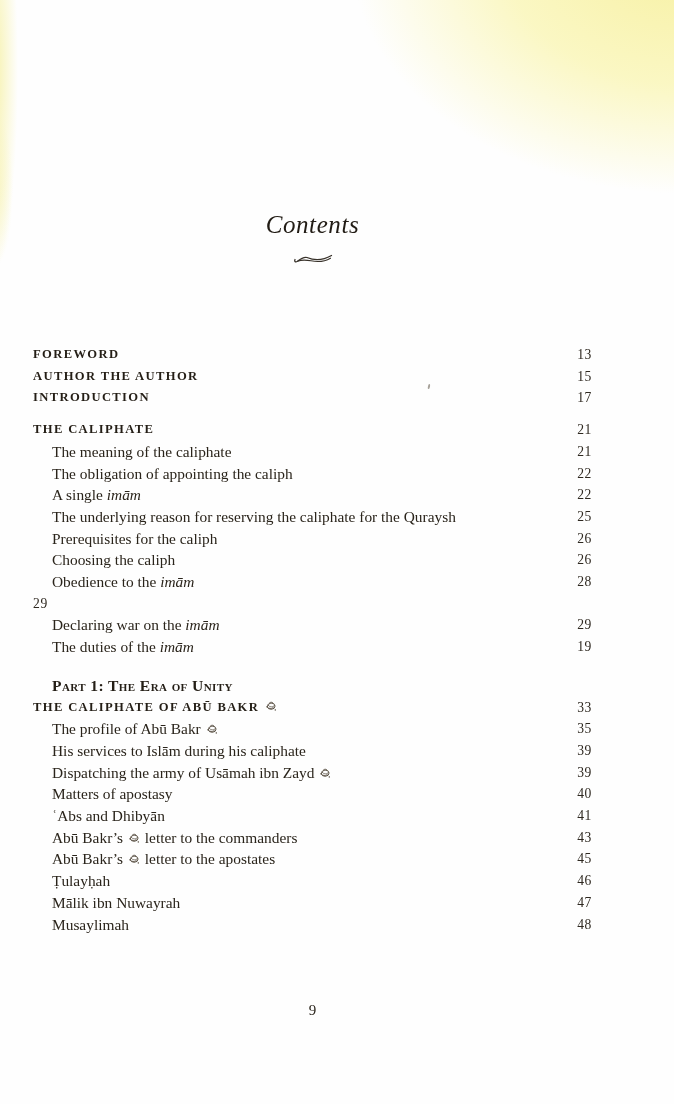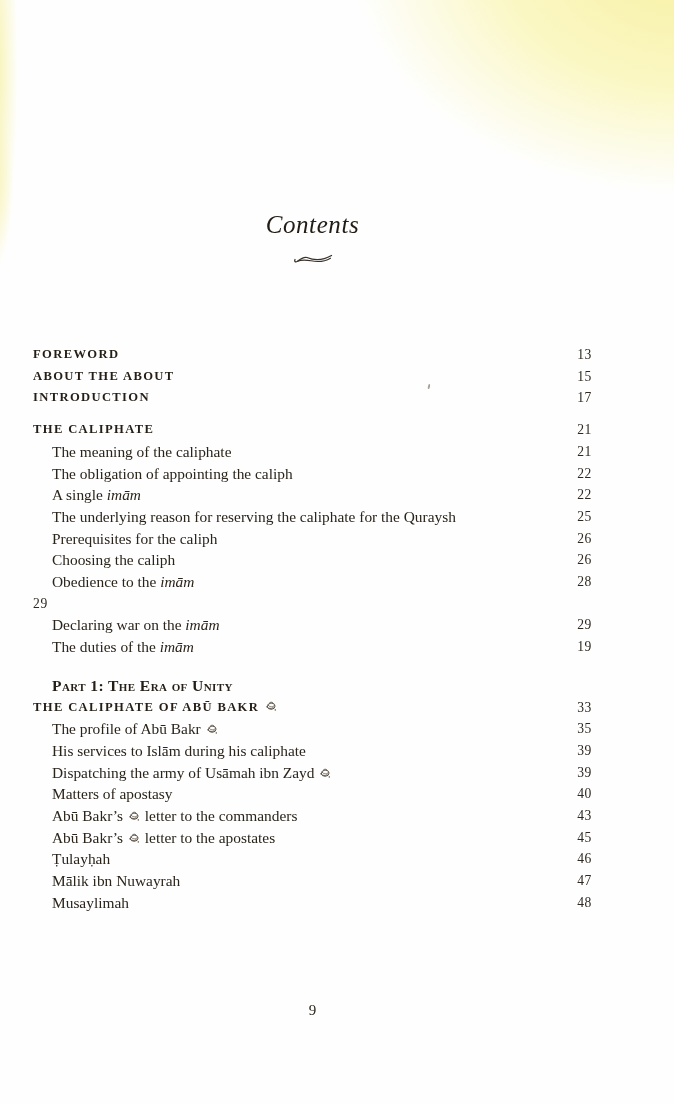--- a/index.html
+++ b/index.html
@@ -74,21 +74,21 @@
         </g>
       </svg>
     </span>
 
     <div class="toc">
         <div class="row section">
           <span class="lbl"><span>FOREWORD</span></span>
           <span class="num">13</span>
         </div>
         <div class="row section">
-          <span class="lbl"><span>ABOUT THE ABOUT</span></span>
+          <span class="lbl"><span>AUTHOR THE AUTHOR</span></span>
           <span class="num">15</span>
         </div>
         <div class="row section">
           <span class="lbl"><span>INTRODUCTION</span></span>
           <span class="num">17</span>
         </div>
         <div class="row section gap-sm">
           <span class="lbl"><span>THE CALIPHATE</span></span>
           <span class="num">21</span>
         </div>
@@ -178,20 +178,24 @@
       <circle cx="17.2" cy="16.5" r="1.2" fill="#463c2e"></circle>
     </svg>
   </span></span>
           <span class="num">39</span>
         </div>
         <div class="row entry">
           <span class="lbl"><span>Matters of apostasy</span></span>
           <span class="num">40</span>
         </div>
         <div class="row entry">
+          <span class="lbl"><span>ʿAbs and Dhibyān</span></span>
+          <span class="num">41</span>
+        </div>
+        <div class="row entry">
           <span class="lbl"><span>Abū Bakr’s </span><span class="orn">
     <svg width="12" height="12" viewBox="0 0 20 20">
       <g fill="none" stroke="#463c2e" stroke-width="1.5" stroke-linecap="round">
         <path d="M3.5 11.5 Q4.5 5.5 10 5 Q16 4.8 16.8 10 Q16.5 15.2 10.5 15.5 Q5 15.6 3.5 11.5 Z"></path>
         <path d="M5 8.5 Q10 14.5 15.5 9.5" stroke-width="1.1"></path>
         <path d="M6 13.5 Q10.5 16.5 14 12.5" stroke-width="1.1"></path>
         <path d="M7.5 4.5 Q10 2.2 12.8 4.2" stroke-width="1.1"></path>
       </g>
       <circle cx="17.2" cy="16.5" r="1.2" fill="#463c2e"></circle>
     </svg>

